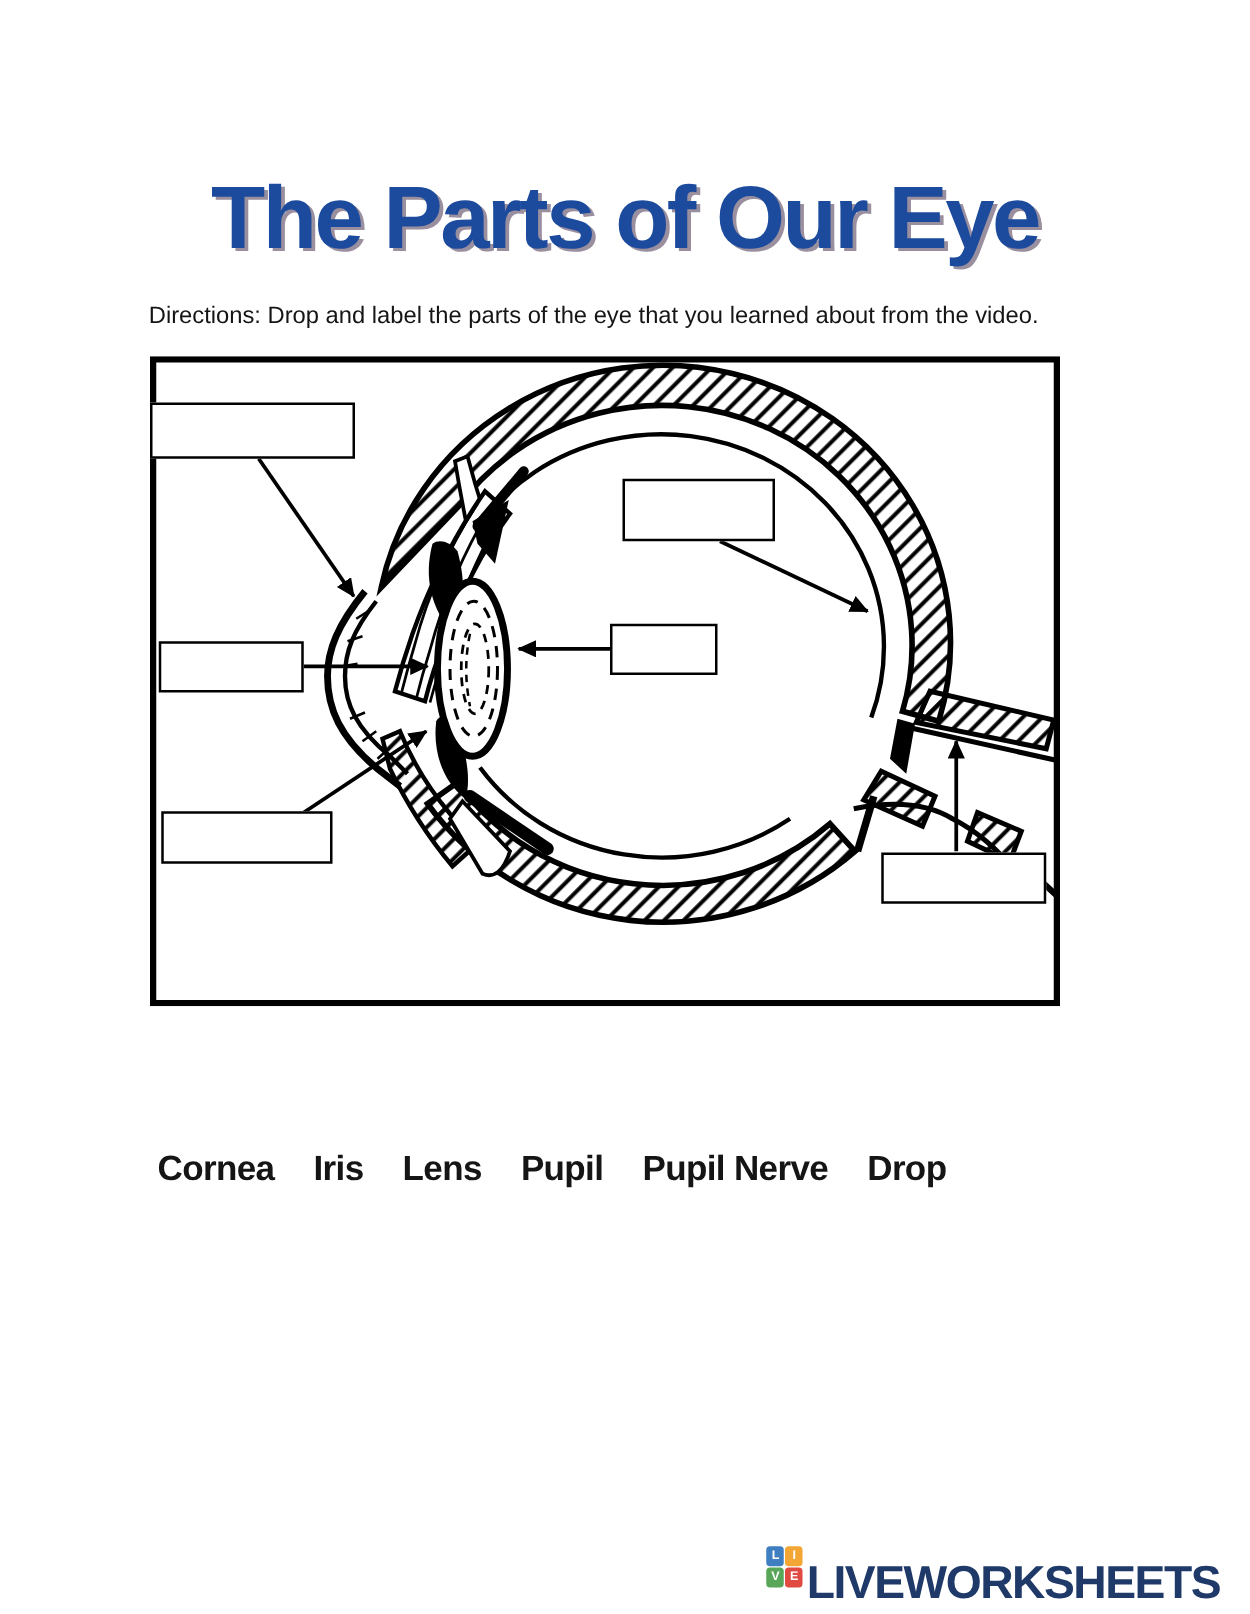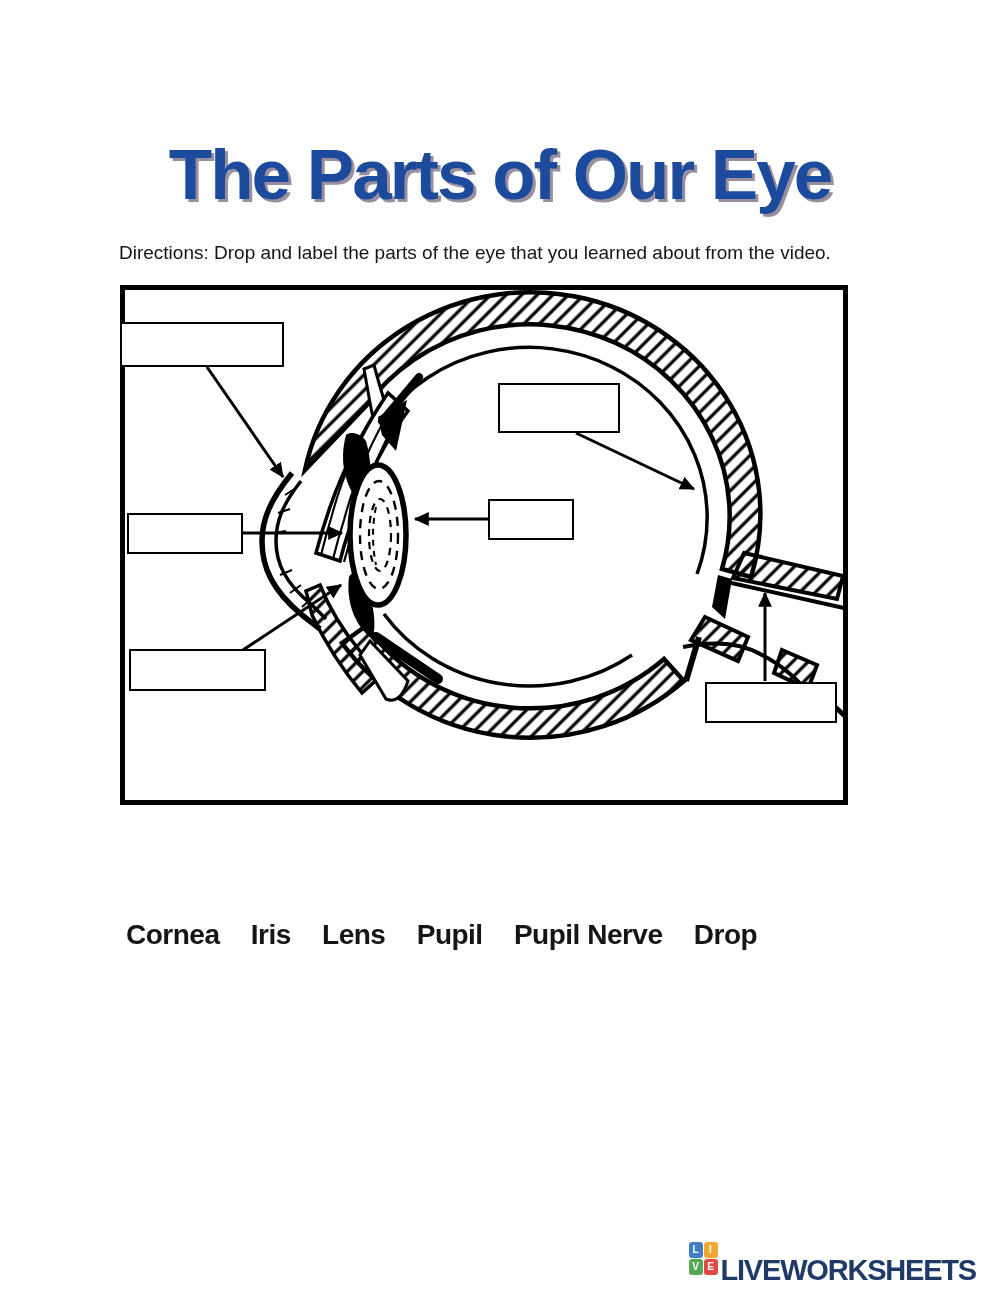--- a/index.html
+++ b/index.html
@@ -22,21 +22,21 @@
   .wb-head{position:absolute;left:120px;top:880px;margin:0;font-size:29px;font-weight:bold;
            letter-spacing:-0.5px;color:var(--ink,#111);}
   .wb-words{position:absolute;left:126px;top:919px;margin:0;font-size:28px;font-weight:bold;
             letter-spacing:-0.5px;color:var(--ink,#111);}
   .wb-words .word{display:inline-block;margin-right:24px;}
   .logo{position:absolute;right:24px;bottom:4px;display:flex;align-items:center;}
   .logo-grid{display:grid;grid-template-columns:14px 14px;grid-template-rows:16px 16px;
              gap:1px;margin-right:3px;}
   .logo-tile{display:flex;align-items:center;justify-content:center;border-radius:3px;
              color:#fff;font-size:10px;font-weight:bold;line-height:1;}
-  .logo-text{font-size:29px;font-weight:bold;letter-spacing:-1.2px;
+  .logo-text{font-size:37px;font-weight:bold;letter-spacing:-1.2px;
              color:var(--logo_navy,#1f3a68);margin-top:25px;}
 </style>
 </head>
 <body>
 
 <div class="page">
 
   <h1 class="title">The Parts of Our Eye</h1>
 
   <p class="directions">Directions: Drop and label the parts of the eye that you learned about from the video.</p>

